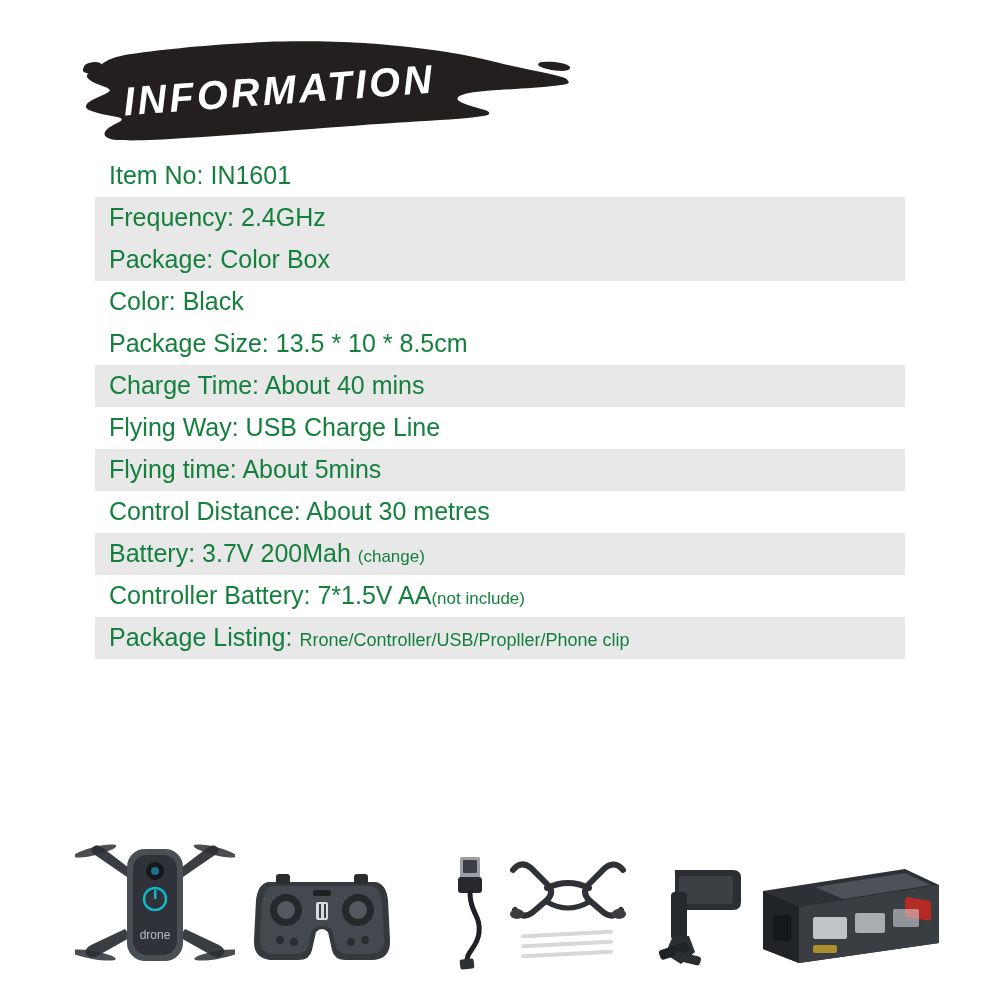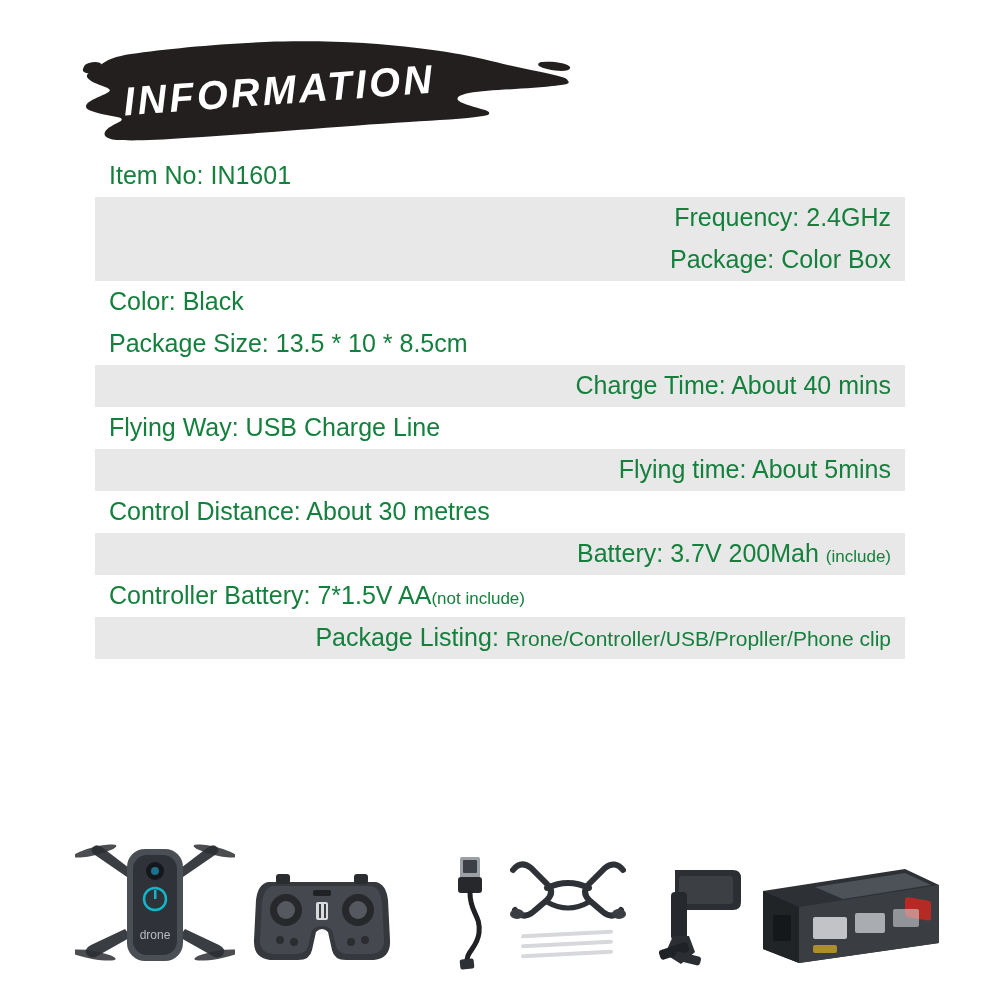--- a/index.html
+++ b/index.html
@@ -48,32 +48,31 @@
   }
   .spec-row {
     padding: 4px 14px 5px 14px;
     font-size: 25px;
     line-height: 1.32;
     color: #15803d;
     white-space: nowrap;
   }
   .spec-row.alt {
     background: #e8e8e8;
-    text-align: right;
   }
   .spec-row.plain {
     background: #ffffff;
   }
   .label { }
   .value { }
   .small-note {
     font-size: 17px;
   }
   .value-small {
-    font-size: 21px;
+    font-size: 18px;
   }
   .multi {
     white-space: normal;
     line-height: 1.62;
     padding-top: 6px;
     padding-bottom: 10px;
   }
   .multi .value-small { font-size: 21px; }
 
   
@@ -155,21 +154,21 @@
   </div>
 
   <div class="spec-row plain">
     <span class="label">Control Distance:</span>
     <span class="value">About 30 metres</span>
   </div>
 
   <div class="spec-row alt">
     <span class="label">Battery:</span>
     <span class="value">3.7V 200Mah</span>
-    <span class="small-note">(include)</span>
+    <span class="small-note">(change)</span>
   </div>
 
   <div class="spec-row plain">
     <span class="label">Controller Battery:</span>
     <span class="value">7*1.5V AA</span><span class="small-note">(not include)</span>
   </div>
 
   <div class="spec-row alt">
     <span class="label">Package Listing:</span>
     <span class="value-small">Rrone/Controller/USB/Propller/Phone clip</span>

